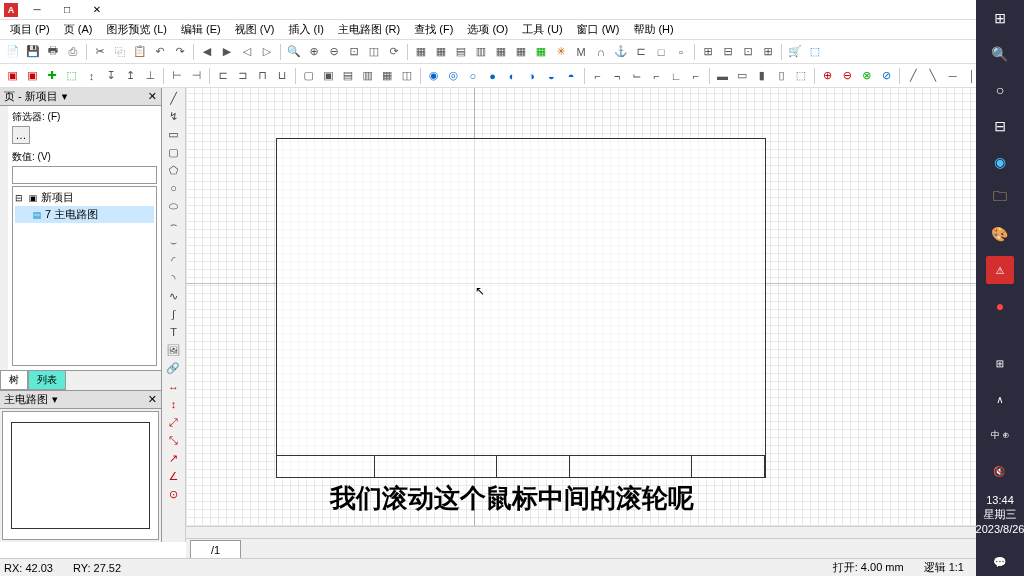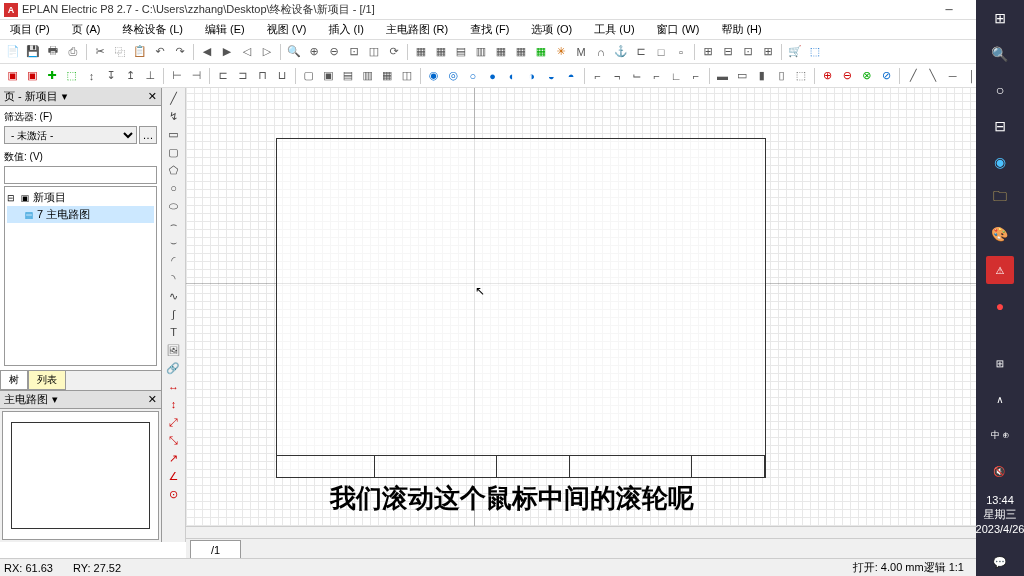--- a/index.html
+++ b/index.html
@@ -4,45 +4,45 @@
 <style>
 * { margin: 0; padding: 0; box-sizing: border-box; font-family: "Microsoft YaHei", Arial, sans-serif; font-size: 11px; }
 body { width: 1024px; height: 576px; overflow: hidden; background: #fff; position: relative; }
 
 .titlebar { height: 20px; background: #fff; display: flex; align-items: center; padding-left: 4px; border-bottom: 1px solid #ddd; }
 .titlebar .icon { width: 14px; height: 14px; background: #d32f2f; color: #fff; display: inline-flex; align-items: center; justify-content: center; font-size: 9px; font-weight: bold; margin-right: 4px; }
 .titlebar .title { font-size: 11px; color: #333; flex: 1; }
 .titlebar .win-controls { display: flex; }
 .titlebar .win-btn { width: 30px; height: 20px; display: flex; align-items: center; justify-content: center; font-size: 10px; }
 
-.menubar { height: 20px; display: flex; align-items: center; padding-left: 4px; gap: 10px; border-bottom: 1px solid #ddd; }
+.menubar { height: 20px; display: flex; align-items: center; padding-left: 4px; gap: 2px; border-bottom: 1px solid #ddd; }
 .menubar .menu-item { padding: 2px 6px; font-size: 11px; cursor: pointer; }
 
 .toolbar { height: 24px; display: flex; align-items: center; padding: 2px 4px; gap: 2px; border-bottom: 1px solid #ddd; flex-wrap: nowrap; overflow: hidden; }
 .tool-btn { width: 18px; height: 18px; display: inline-flex; align-items: center; justify-content: center; font-size: 11px; color: #555; border: 1px solid transparent; cursor: pointer; }
 .tool-sep { width: 1px; height: 16px; background: #ccc; margin: 0 2px; }
 
 .main-area { display: flex; height: calc(100% - 122px); }
 
 .left-panel { width: 162px; border-right: 1px solid #999; display: flex; flex-direction: column; background: #f0f0f0; }
 .panel-header { height: 18px; background: #e0e0e0; border-bottom: 1px solid #999; display: flex; align-items: center; padding: 0 4px; font-size: 11px; }
 .panel-header .close { margin-left: auto; cursor: pointer; }
-.panel-body { background: #fff; padding: 4px; flex: 0 0 auto; }
+.panel-body { background: #fff; padding: 4px; flex: 0 0 auto; margin-left: 8px; }
 .panel-label { font-size: 10px; margin-bottom: 2px; }
 .filter-row { display: flex; gap: 2px; margin-bottom: 6px; }
 .filter-select { flex: 1; height: 18px; border: 1px solid #999; font-size: 10px; padding: 0 2px; }
 .filter-btn { width: 18px; height: 18px; border: 1px solid #999; background: #f0f0f0; }
 .value-input { width: 100%; height: 18px; border: 1px solid #999; margin-bottom: 2px; }
 .tree { background: #fff; border: 1px solid #999; height: 180px; padding: 2px; font-size: 11px; overflow: auto; }
 .tree-item { display: flex; align-items: center; gap: 2px; padding: 1px 0; }
 .tree-item.child { padding-left: 16px; background: #cce8ff; }
 .tree-expand { width: 10px; font-size: 9px; }
 .tree-icon { width: 12px; height: 12px; display: inline-flex; align-items: center; justify-content: center; font-size: 9px; }
 .tabs { display: flex; border-top: 1px solid #999; }
-.tab { padding: 2px 8px; border: 1px solid #999; border-top: none; background: #fef9c3; font-size: 10px; cursor: pointer; }
+.tab { padding: 2px 8px; border: 1px solid #999; border-top: none; background: #5eead4; font-size: 10px; cursor: pointer; }
 .tab.active { background: #fff; }
 
 .preview-panel { flex: 1; display: flex; flex-direction: column; border-top: 1px solid #999; }
 .preview-body { flex: 1; background: #fff; border: 1px solid #999; margin: 2px; position: relative; }
 .preview-rect { position: absolute; top: 10px; left: 8px; right: 8px; bottom: 10px; border: 1px solid #333; }
 
 .drawing-tools { width: 24px; background: #f0f0f0; border-right: 1px solid #ccc; display: flex; flex-direction: column; align-items: center; padding-top: 2px; gap: 2px; }
 .draw-btn { width: 18px; height: 16px; display: flex; align-items: center; justify-content: center; font-size: 11px; color: #444; cursor: pointer; }
 
 .canvas-area { flex: 1; position: relative; background: #fff; overflow: hidden; }
@@ -55,43 +55,42 @@
 .cursor-arrow { position: absolute; top: 196px; left: 289px; font-size: 12px; color: #000; pointer-events: none; }
 .scrollbar-v { position: absolute; right: 0; top: 0; bottom: 16px; width: 16px; background: #f0f0f0; border-left: 1px solid #ccc; }
 .scrollbar-h { position: absolute; left: 0; right: 16px; bottom: 0; height: 16px; background: #f0f0f0; border-top: 1px solid #ccc; }
 .sheet-tab { position: absolute; bottom: 0; left: 4px; height: 18px; background: #fff; border: 1px solid #999; border-bottom: none; padding: 0 20px; font-size: 10px; display: flex; align-items: center; }
 
 .right-tools { width: 24px; background: #f0f0f0; border-left: 1px solid #ccc; display: flex; flex-direction: column; align-items: center; padding-top: 2px; gap: 3px; }
 
 .subtitle-overlay { position: absolute; bottom: 60px; left: 50%; transform: translateX(-50%); font-size: 26px; font-weight: bold; color: #000; pointer-events: none; white-space: nowrap; }
 
 .statusbar { position: absolute; bottom: 0; left: 0; right: 48px; height: 18px; background: #f0f0f0; border-top: 1px solid #ccc; display: flex; align-items: center; font-size: 10px; padding: 0 4px; }
-.status-right { margin-left: auto; display: flex; padding-right: 8px; }
+.status-right { margin-left: auto; display: flex; gap: 20px; padding-right: 8px; }
 
 .win-taskbar { position: absolute; right: 0; top: 0; bottom: 0; width: 48px; background: #2b2b3d; display: flex; flex-direction: column; align-items: center; padding-top: 4px; gap: 8px; color: #fff; }
 .task-icon { width: 28px; height: 28px; display: flex; align-items: center; justify-content: center; font-size: 14px; border-radius: 2px; }
 .task-time { margin-top: auto; margin-bottom: 4px; text-align: center; font-size: 9px; line-height: 1.3; }
 </style>
 </head>
 <body>
 
 <div class="titlebar">
   <span class="icon">A</span>
-  <span class="title">EPLAN Electric P8 2.7 - C:\Users\zzhang\Desktop\终检设备\新项目 - [/1]</span>
   <div class="win-controls">
     <div class="win-btn">─</div>
     <div class="win-btn">□</div>
     <div class="win-btn">✕</div>
   </div>
 </div>
 
 <div class="menubar">
   <span class="menu-item">项目 (P)</span>
   <span class="menu-item">页 (A)</span>
-  <span class="menu-item">终检设备 (L)</span>
+  <span class="menu-item">图形预览 (L)</span>
   <span class="menu-item">编辑 (E)</span>
   <span class="menu-item">视图 (V)</span>
   <span class="menu-item">插入 (I)</span>
   <span class="menu-item">主电路图 (R)</span>
   <span class="menu-item">查找 (F)</span>
   <span class="menu-item">选项 (O)</span>
   <span class="menu-item">工具 (U)</span>
   <span class="menu-item">窗口 (W)</span>
   <span class="menu-item">帮助 (H)</span>
 </div>
@@ -208,21 +207,20 @@
 
   <div class="left-panel">
     <div class="panel-header">
       <span>页 - 新项目</span>
       <span style="margin-left:4px">▾</span>
       <span class="close">✕</span>
     </div>
     <div class="panel-body">
       <div class="panel-label">筛选器: (F)</div>
       <div class="filter-row">
-        <select class="filter-select"><option>- 未激活 -</option></select>
         <button class="filter-btn">…</button>
       </div>
       <div class="panel-label">数值: (V)</div>
       <input class="value-input" style="">
       <div class="tree">
         <div class="tree-item">
           <span class="tree-expand">⊟</span>
           <span class="tree-icon">▣</span>
           <span>新项目</span>
         </div>
@@ -312,21 +310,21 @@
 
 <div style="position:absolute; bottom:18px; left:186px; right:48px; height:20px; background:#f0f0f0; border-top:1px solid #ccc;">
   <div class="sheet-tab">
     <span>/1</span>
   </div>
 </div>
 
 <div class="subtitle-overlay">我们滚动这个鼠标中间的滚轮呢</div>
 
 <div class="statusbar">
-  <span>RX: 61.63</span>
+  <span>RX: 42.03</span>
   <span style="width:20px"></span>
   <span>RY: 27.52</span>
   <div class="status-right">
     <span>打开: 4.00 mm</span>
     <span>逻辑 1:1</span>
   </div>
 </div>
 
 <div class="win-taskbar">
   <div class="task-icon">⊞</div>
@@ -339,16 +337,16 @@
   <div class="task-icon" style="background:#d32f2f;font-size:10px">⚠</div>
   <div class="task-icon" style="color:#f44">●</div>
   <div style="flex:1"></div>
   <div class="task-icon" style="font-size:10px">⊞</div>
   <div class="task-icon" style="font-size:10px">∧</div>
   <div class="task-icon" style="font-size:9px">中 ⊕</div>
   <div class="task-icon" style="font-size:10px">🔇</div>
   <div class="task-time">
     <div>13:44</div>
     <div>星期三</div>
-    <div>2023/4/26</div>
+    <div>2023/8/26</div>
   </div>
   <div class="task-icon" style="font-size:11px">💬</div>
 </div>
 
 </body></html>

